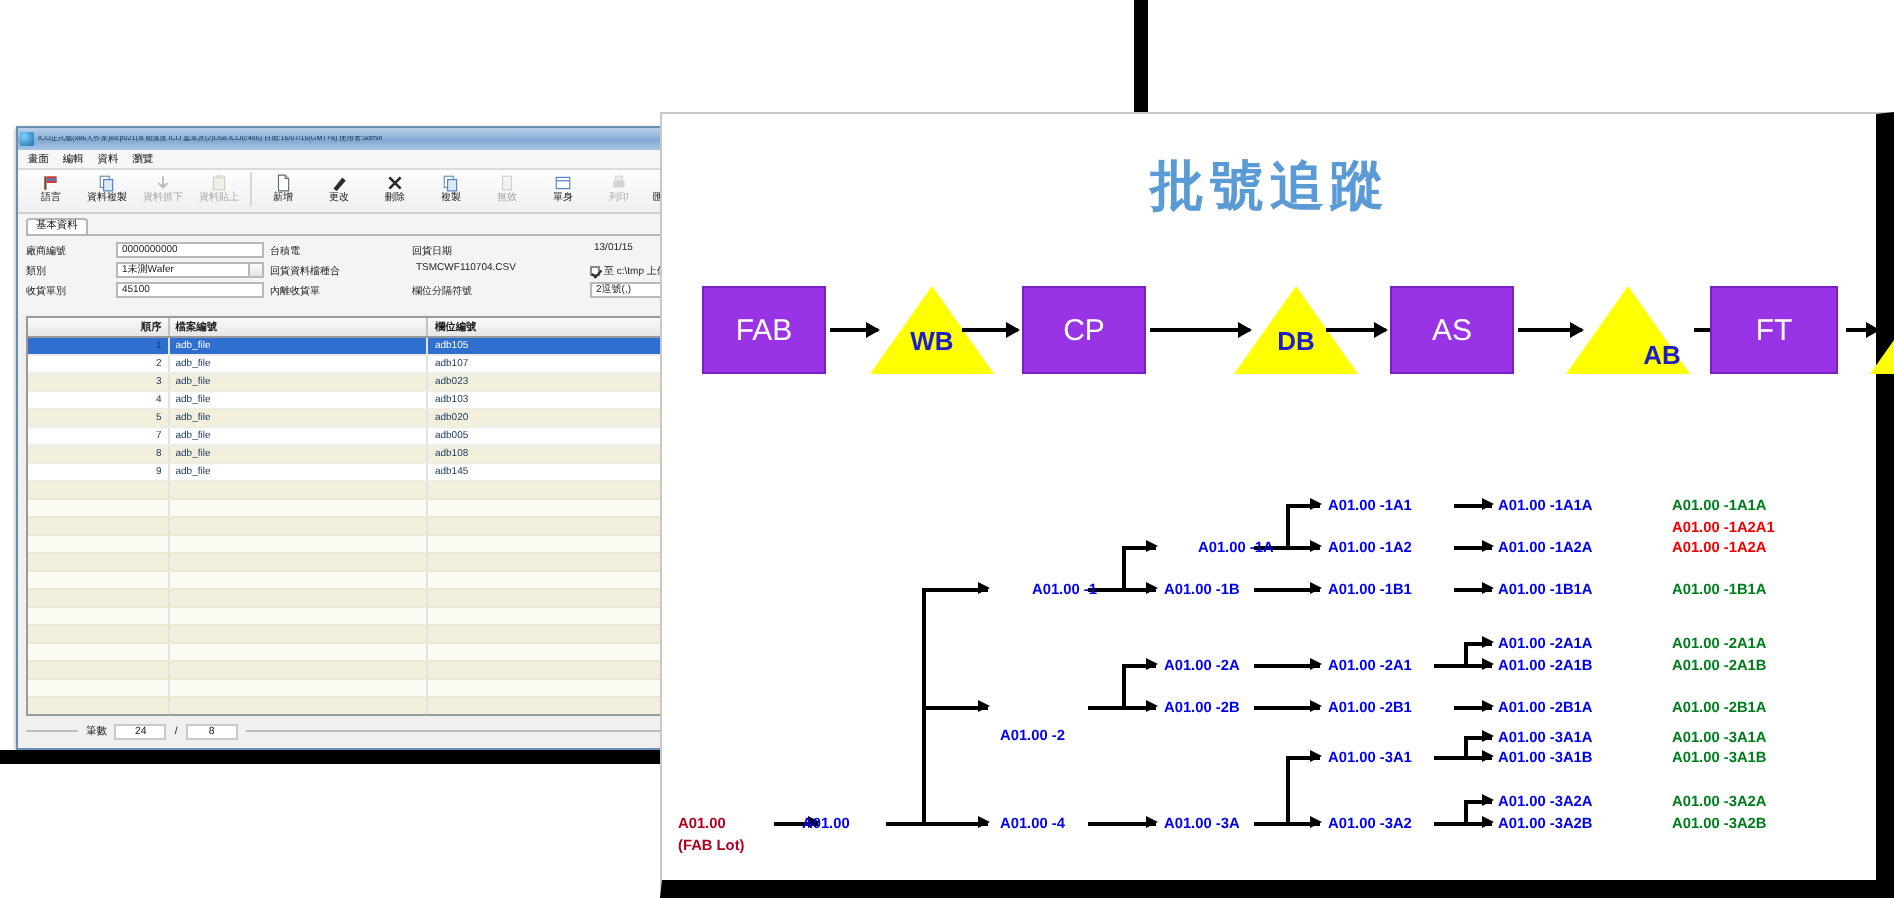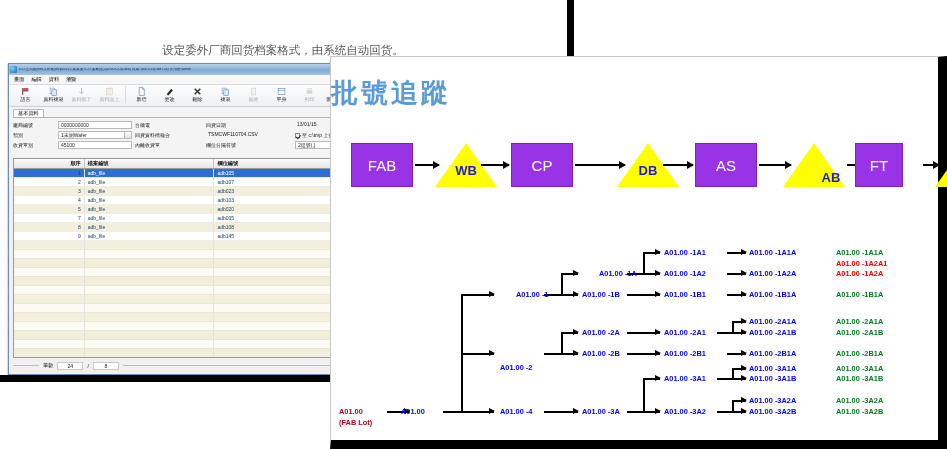--- a/index.html
+++ b/index.html
@@ -153,21 +153,21 @@
     position: absolute; left: 330px; top: 56px;
     width: 617px; height: 393px;
     background: #ffffff;
     border-right: 9px solid #000000;
     border-bottom: 9px solid #000000;
     border-top: 1px solid #c8c8c8;
     border-left: 1px solid #c8c8c8;
   }
   #rp-title {
     position: absolute; left: 0; top: 18px; width: 608px;
-    text-align: left; font-size: 27px; font-weight: bold;
+    text-align: center; font-size: 27px; font-weight: bold;
     letter-spacing: 3px; color: #5b9bd5;
   }
 
   
   #flow { position: absolute; left: 20px; top: 86px; width: 588px; height: 54px; }
   .fb {
     position: absolute; top: 0; width: 62px; height: 44px;
     background: #9933e6; border: 1px solid #7a21c4;
     display: flex; align-items: center; justify-content: center;
     color: #ffffff; font-size: 15px; font-weight: normal;
@@ -206,21 +206,20 @@
   }
   .vline { position: absolute; width: 1.6px; background: #000; }
 </style>
 </head>
 <body>
 
 <div id="root">
 
   <div id="left-panel">
 
-    <div class="slide-sub">设定委外厂商回货档案格式，由系统自动回货。</div>
 
     <div id="app-window">
 
       <div id="titlebar">
         <span class="tb-ico"></span>
         <span class="tb-text">ICO正式版(x86人作業)eicp021(常期溫度 ICO 重單及(2)D58.ICO(c4e6)  日期:16/07/15(GMT+8)  使用者:admin</span>
         <span id="win-btns">
           <span class="win-btn">
               <span>–</span>
             </span>
@@ -585,21 +584,21 @@
       <div class="ftri" style="left:266px"></div>
       <div class="ftri-lab" style="left:266px; top:20px">DB</div>
       <div class="farrow" style="left:312px; width:30px"></div>
 
       <div class="fb" style="left:344px">AS</div>
       <div class="farrow" style="left:408px; width:32px"></div>
       <div class="ftri" style="left:432px"></div>
       <div class="ftri-lab" style="left:449px; top:27px">AB</div>
       <div class="farrow" style="left:496px; width:32px"></div>
 
-      <div class="fb" style="left:504px; width:48px">FT</div>
+      <div class="fb" style="left:504px; width:64px">FT</div>
 
     </div>
 
     <div style="position:absolute; left:592px; top:86px; width:60px; height:54px; overflow:hidden">
       <div class="farrow" style="left:-2px; width:18px"></div>
       <div class="ftri" style="left:12px; top:0"></div>
       <div class="ftri-lab" style="left:12px; top:27px; font-size:11px">FNG</div>
     </div>
 
     <div id="tree">

